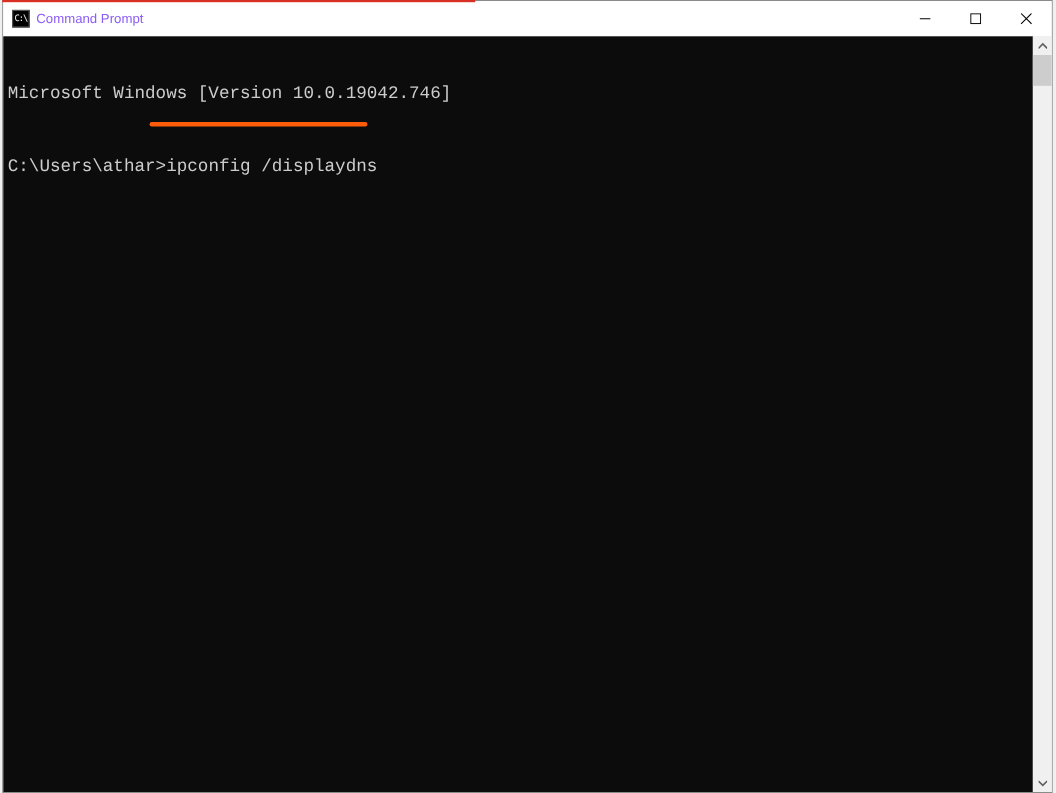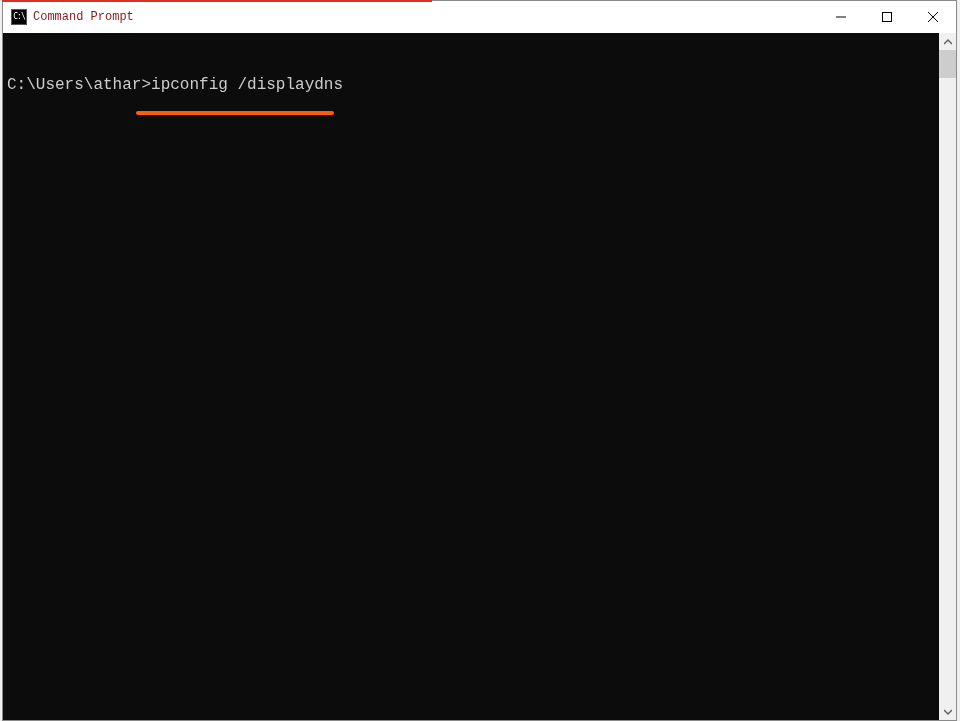--- a/index.html
+++ b/index.html
@@ -52,22 +52,21 @@
     .titlebar-icon-inner {
       color: #ffffff;
       font-size: 8px;
       font-family: monospace;
       line-height: 1;
       letter-spacing: -1px;
     }
     .titlebar-text {
       margin-left: 6px;
       font-size: 12px;
-      color: #7f1d1d;
-      font-family: Liberation Mono, monospace;
+      color: #8b5cf6;
     }
     .window-controls {
       position: absolute;
       right: 0;
       top: 0;
       display: flex;
       height: 32px;
     }
     .window-control {
       width: 46px;
@@ -100,20 +99,21 @@
       white-space: pre;
       position: relative;
       overflow: hidden;
     }
     .terminal-line {
       display: block;
     }
     .prompt-line {
       position: relative;
       display: inline-block;
+      margin-top: 46px;
     }
     .underline-annotation {
       position: absolute;
       left: 133px;
       top: 78px;
       width: 198px;
       height: 4px;
       background: #ff5c0a;
       border-radius: 2px;
     }
@@ -179,21 +179,21 @@
         <svg viewBox="0 0 10 10">
           <line x1="0" y1="0" x2="10" y2="10" stroke="#000" stroke-width="1"></line>
           <line x1="10" y1="0" x2="0" y2="10" stroke="#000" stroke-width="1"></line>
         </svg>
       </div>
     </div>
   </div>
 
   <div class="terminal-area">
     <div class="terminal-content">
-      <span class="terminal-line"></span><span class="prompt-line"><span>C:\Users\athar&gt;</span><span>ipconfig /displaydns</span></span>
+      <span class="terminal-line">Microsoft Windows [Version 10.0.19042.746]</span><span class="terminal-line"></span><span class="prompt-line"><span>C:\Users\athar&gt;</span><span>ipconfig /displaydns</span></span>
       <div class="underline-annotation"></div>
     </div>
 
     <div class="scrollbar">
       <div class="scrollbar-button">
         <svg viewBox="0 0 8 8">
           <path d="M0 6 L4 2 L8 6" fill="none" stroke="#606060" stroke-width="1.5"></path>
         </svg>
       </div>
       <div class="scrollbar-track">

